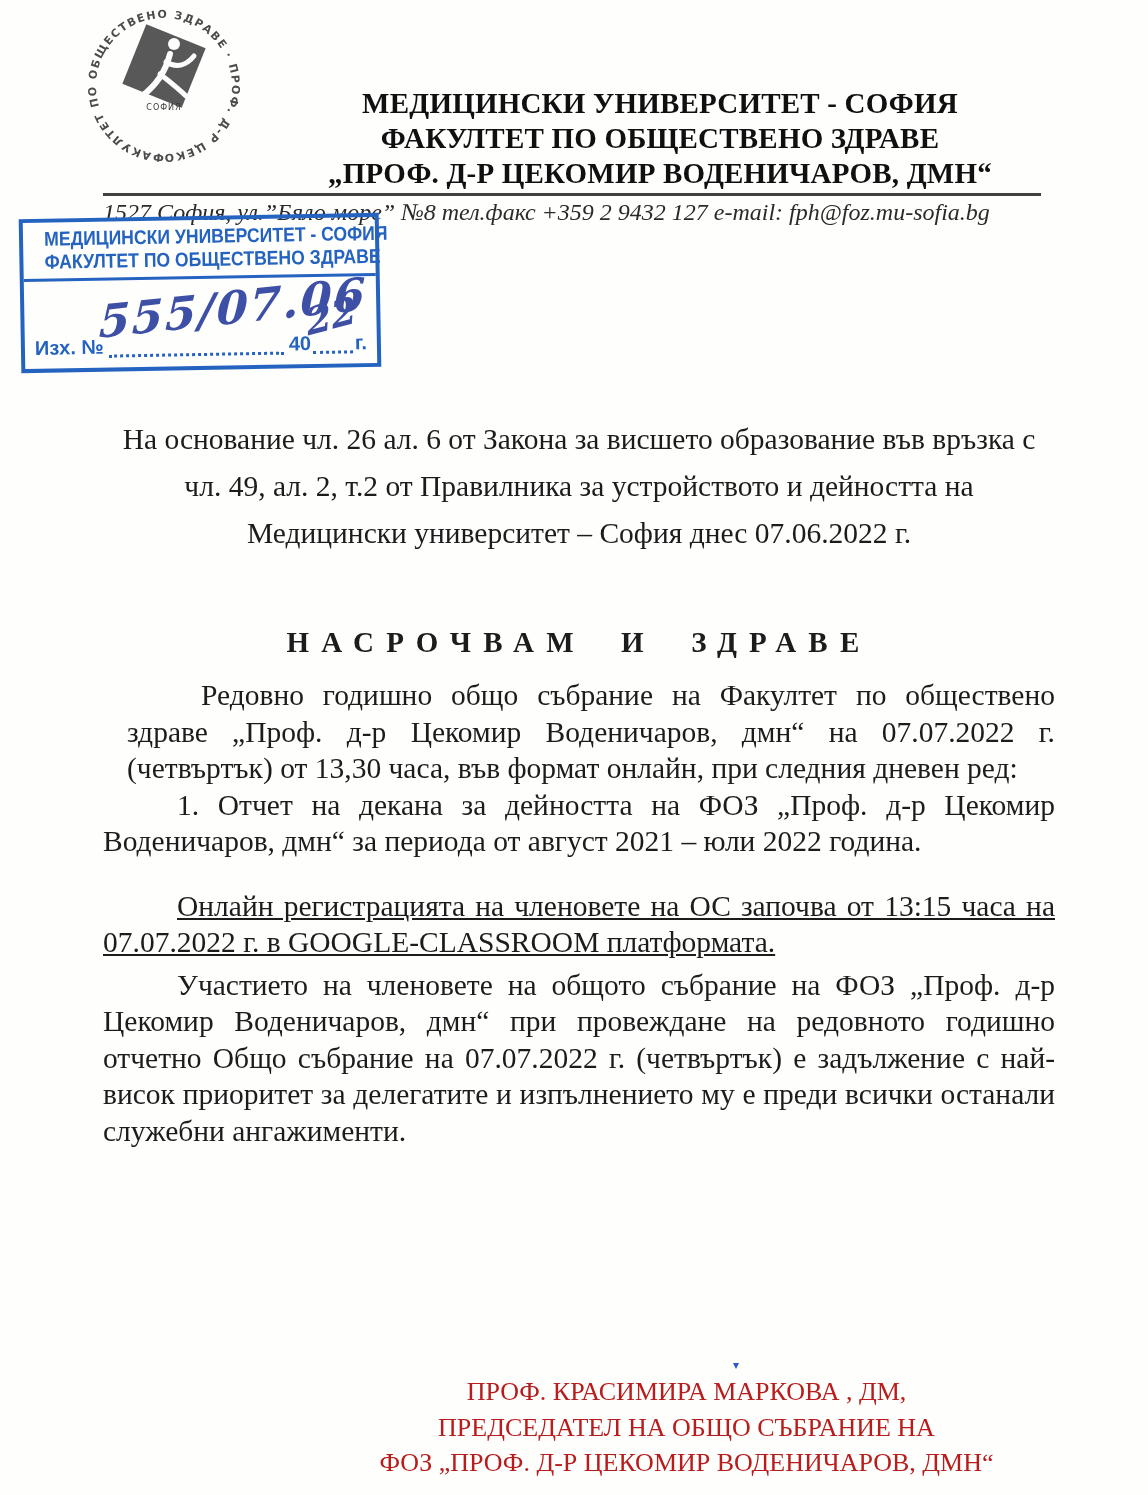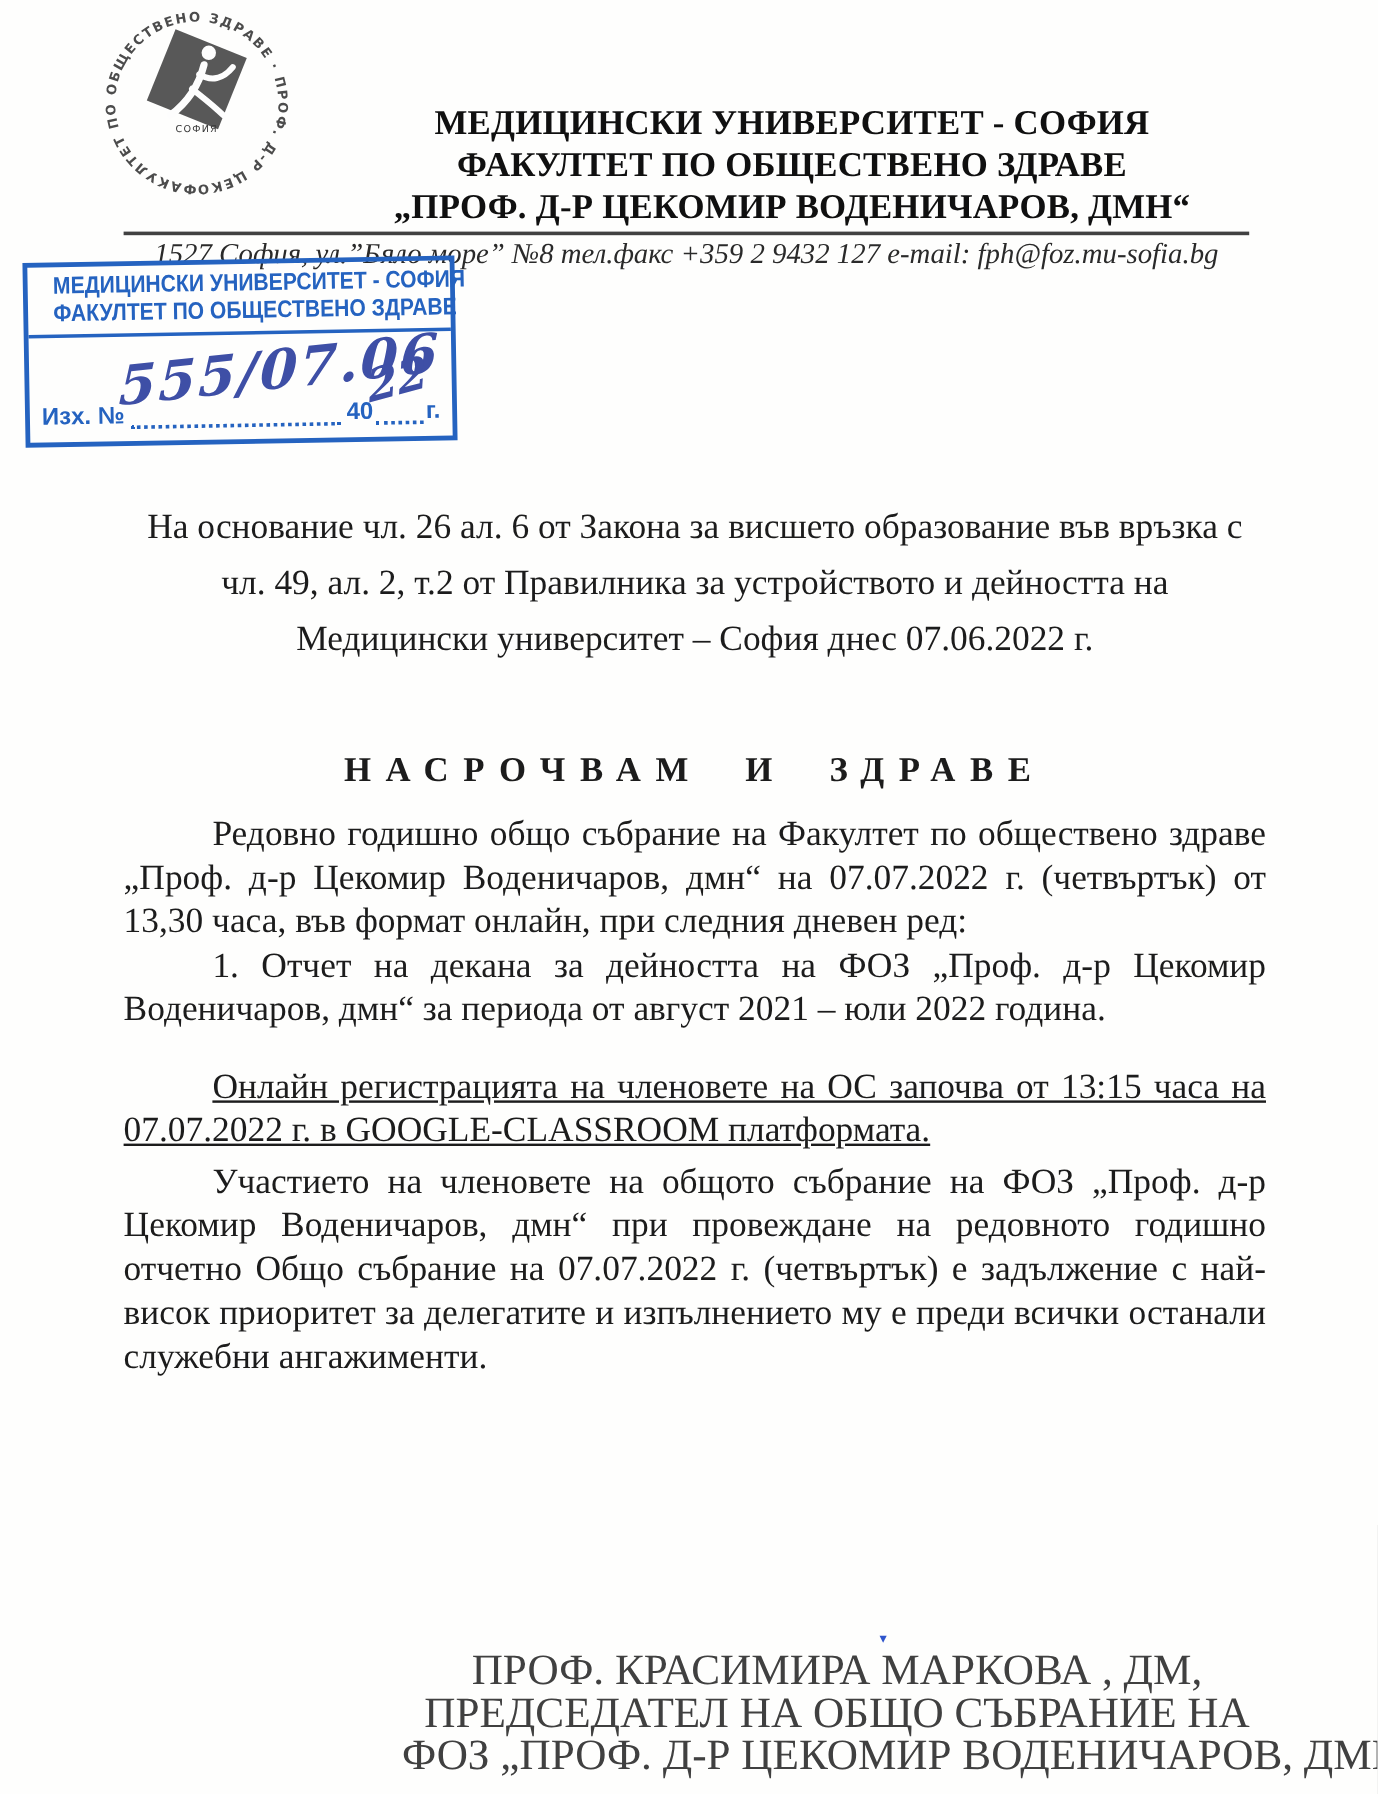--- a/index.html
+++ b/index.html
@@ -18,21 +18,21 @@
 
   
   .header-block{
     position:absolute;left:250px;top:86px;width:820px;
     text-align:center;font-weight:bold;font-size:29px;line-height:35px;
     color:#101010;letter-spacing:0.2px;white-space:nowrap;
   }
   .rule{position:absolute;left:103px;top:193px;width:938px;height:3px;background:#414141;}
   .address-line{
     position:absolute;left:103px;top:199px;width:938px;
-    text-align:center;font-style:italic;font-size:24px;color:#2a2a2a;
+    font-style:italic;font-size:24px;color:#2a2a2a;
     white-space:nowrap;
   }
 
   
   .stamp{
     position:absolute;left:20px;top:216px;width:352px;height:146px;
     border:4px solid #2563c0;transform:rotate(-1deg);
     font-family:"Liberation Sans","DejaVu Sans",sans-serif;
     color:#2563c0;
   }
@@ -62,29 +62,29 @@
   }
 
   
   .body-block{position:absolute;left:103px;top:400px;width:952px;font-size:29.5px;}
   .p-legal{ text-align:center;line-height:47px;margin:16px;}
   .decree-heading{
     margin:66px 0 0 0;text-align:center;font-weight:bold;font-size:29px;
     letter-spacing:0.42em;word-spacing:0.55em;line-height:38px;
   }
   .p-body{ text-align:justify;text-indent:74px;line-height:36.5px;margin:0;}
-  .p-meeting{margin-top:16px;}
+  .p-meeting{margin-top:16px;margin-left:24px;}
   .p-agenda{margin-top:0;}
   .p-registration{margin-top:28px;text-decoration:underline;}
   .p-obligation{margin-top:6px;}
 
   
   .signature-block{
-    position:absolute;left:335px;top:1374px;width:725px;
-    text-align:center;font-size:36px;line-height:35.5px;color:#404040;
+    position:absolute;left:324px;top:1374px;width:725px;
+    text-align:center;font-size:26px;line-height:35.5px;color:#b91c1c;
     white-space:nowrap;
   }
   .sig-caret{
     position:absolute;left:733px;top:1358px;font-size:12px;color:#2f55cc;
     font-family:"DejaVu Sans",sans-serif;
   }
 </style>
 </head>
 <body>
 

